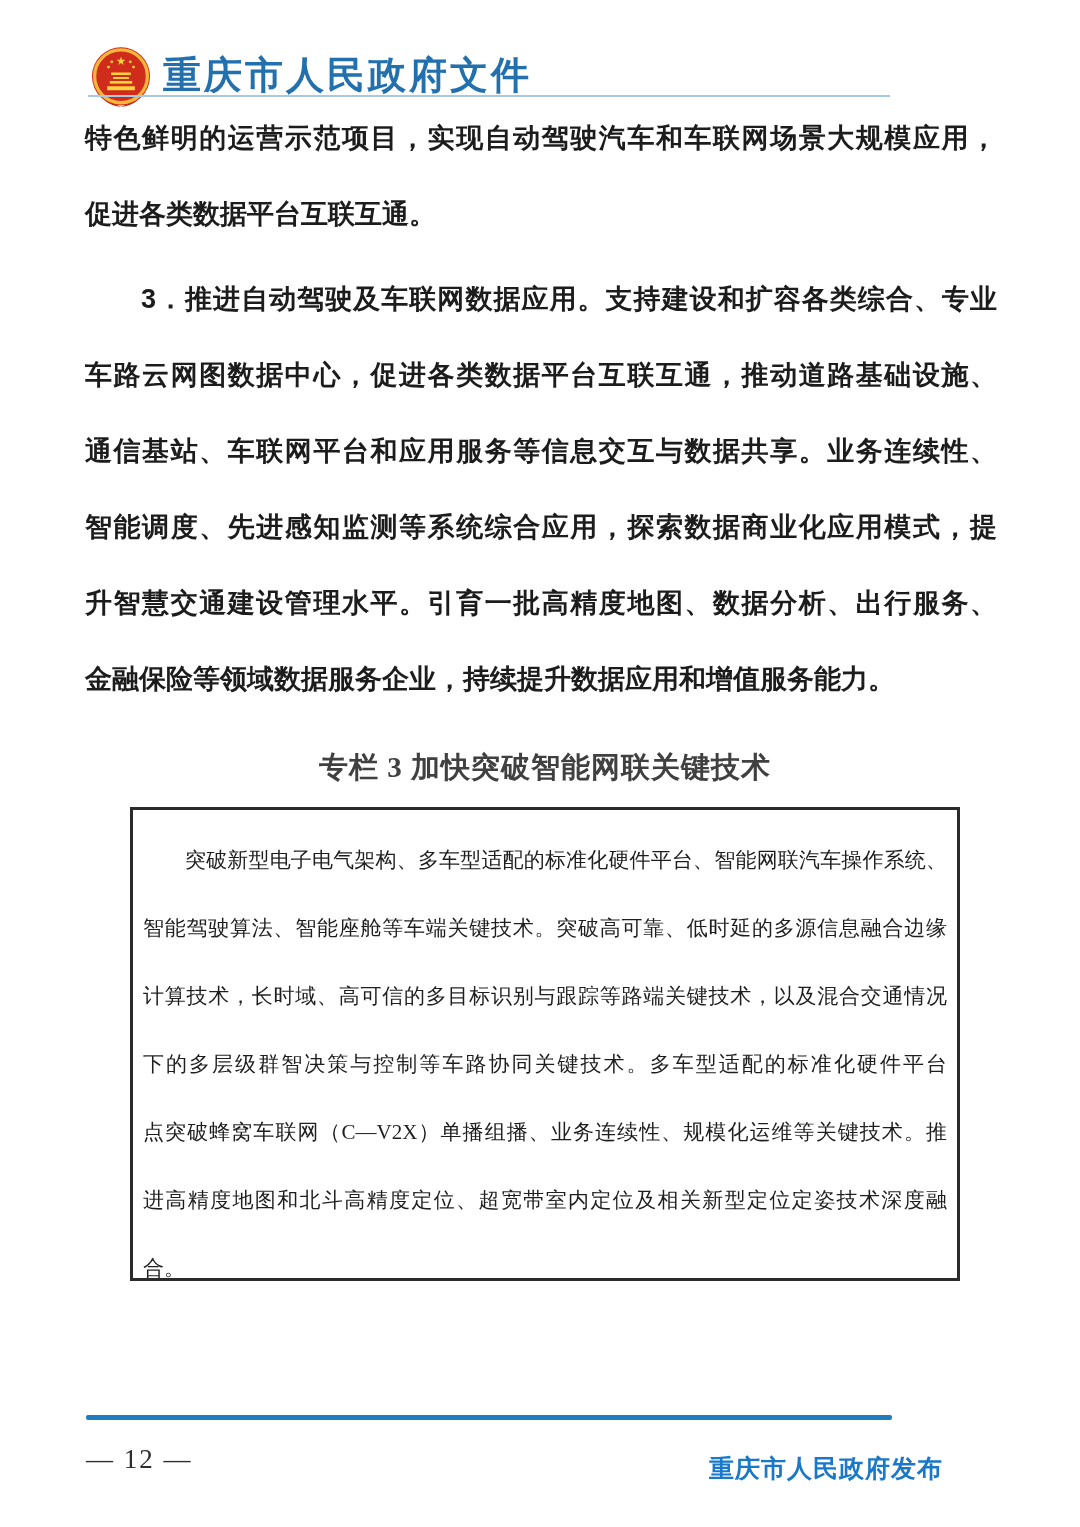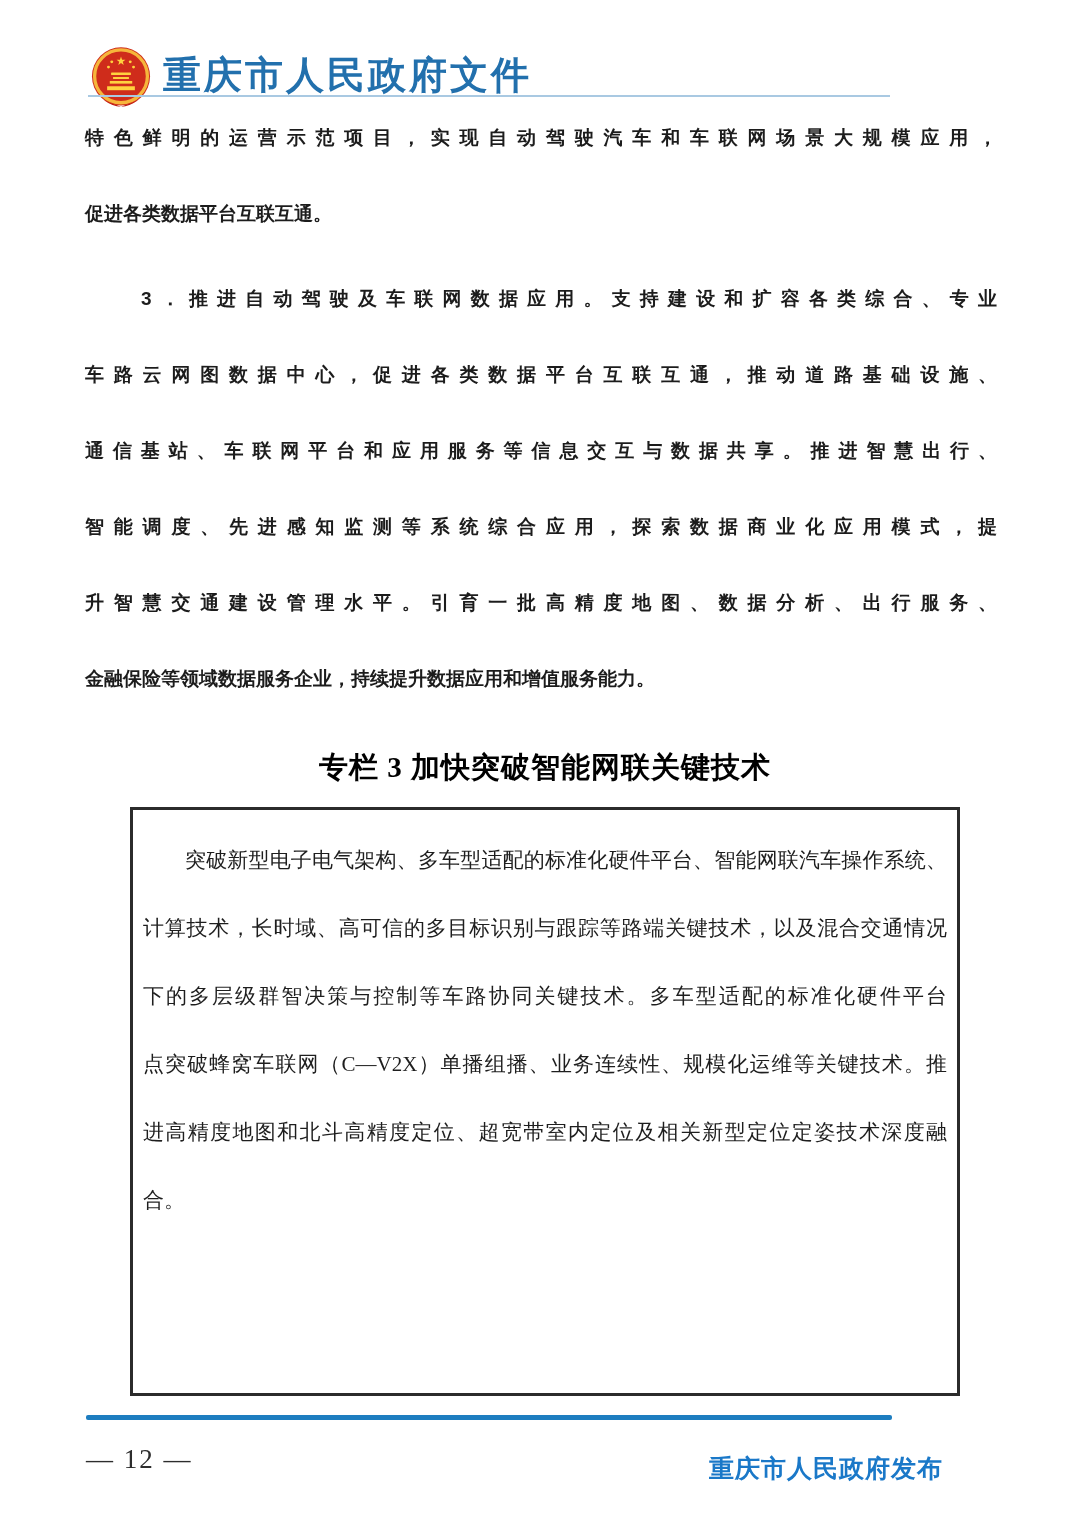--- a/index.html
+++ b/index.html
@@ -33,46 +33,46 @@
     font-family:"Liberation Sans",sans-serif;
     white-space:nowrap;
   }
   .header-divider{
     position:absolute;left:88px;top:95px;width:802px;height:2px;
     background:var(--divider-light-blue);
   }
   
   .body-text{
     position:absolute;left:85px;top:100px;width:912px;
-    font-size:19px;font-weight:bold;
+    font-size:27px;font-weight:bold;
     line-height:76px;
     font-family:"Liberation Sans",sans-serif;
   }
   .body-line{
     height:76px;white-space:nowrap;
   }
   .just{
     white-space:normal;
     text-align:justify;
     text-align-last:justify;
     text-justify:inter-character;
   }
   .para-gap{margin-top:9px;}
   .indent-2{text-indent:56px;}
   
   .panel-title{
     position:absolute;left:130px;top:748px;width:830px;
     text-align:center;
     font-size:29px;font-weight:bold;
     font-family:"Liberation Serif",serif;
-    color:#000000;
+    color:#404040;
     letter-spacing:1px;
   }
   .panel{
-    position:absolute;left:130px;top:807px;width:830px;height:589px;
+    position:absolute;left:130px;top:807px;width:830px;height:474px;
     border:3px solid var(--panel-border);
     background:#ffffff;
     padding:16px 10px 0 10px;
   }
   .panel-body{
     font-size:21px;line-height:68px;
     font-family:"Liberation Serif",serif;
     color:#1e1e1e;
   }
   .panel-line{height:68px;white-space:nowrap;}
@@ -124,31 +124,32 @@
     </svg>
   </span>
   <div class="header-title">重庆市人民政府文件</div>
   <div class="header-divider"></div>
 
   <div class="body-text">
     <div class="body-line just">特色鲜明的运营示范项目，实现自动驾驶汽车和车联网场景大规模应用，</div>
     <div class="body-line">促进各类数据平台互联互通。</div>
     <div class="body-line just para-gap indent-2">3．推进自动驾驶及车联网数据应用。支持建设和扩容各类综合、专业</div>
     <div class="body-line just">车路云网图数据中心，促进各类数据平台互联互通，推动道路基础设施、</div>
-    <div class="body-line just">通信基站、车联网平台和应用服务等信息交互与数据共享。推进智慧出行、</div>
+    <div class="body-line just">通信基站、车联网平台和应用服务等信息交互与数据共享。业务连续性、</div>
     <div class="body-line just">智能调度、先进感知监测等系统综合应用，探索数据商业化应用模式，提</div>
     <div class="body-line just">升智慧交通建设管理水平。引育一批高精度地图、数据分析、出行服务、</div>
     <div class="body-line">金融保险等领域数据服务企业，持续提升数据应用和增值服务能力。</div>
   </div>
 
   <div class="panel-title">专栏 3 加快突破智能网联关键技术</div>
 
   <div class="panel">
     <div class="panel-body">
       <div class="panel-line just indent-panel">突破新型电子电气架构、多车型适配的标准化硬件平台、智能网联汽车操作系统、</div>
+      <div class="panel-line just">智能驾驶算法、智能座舱等车端关键技术。突破高可靠、低时延的多源信息融合边缘</div>
       <div class="panel-line just">计算技术，长时域、高可信的多目标识别与跟踪等路端关键技术，以及混合交通情况</div>
       <div class="panel-line just">下的多层级群智决策与控制等车路协同关键技术。多车型适配的标准化硬件平台</div>
       <div class="panel-line just">点突破蜂窝车联网（C—V2X）单播组播、业务连续性、规模化运维等关键技术。推</div>
       <div class="panel-line just">进高精度地图和北斗高精度定位、超宽带室内定位及相关新型定位定姿技术深度融</div>
       <div class="panel-line">合。</div>
     </div>
   </div>
 
   <div class="footer-rule"></div>
   <div class="page-number">— 12 —</div>

